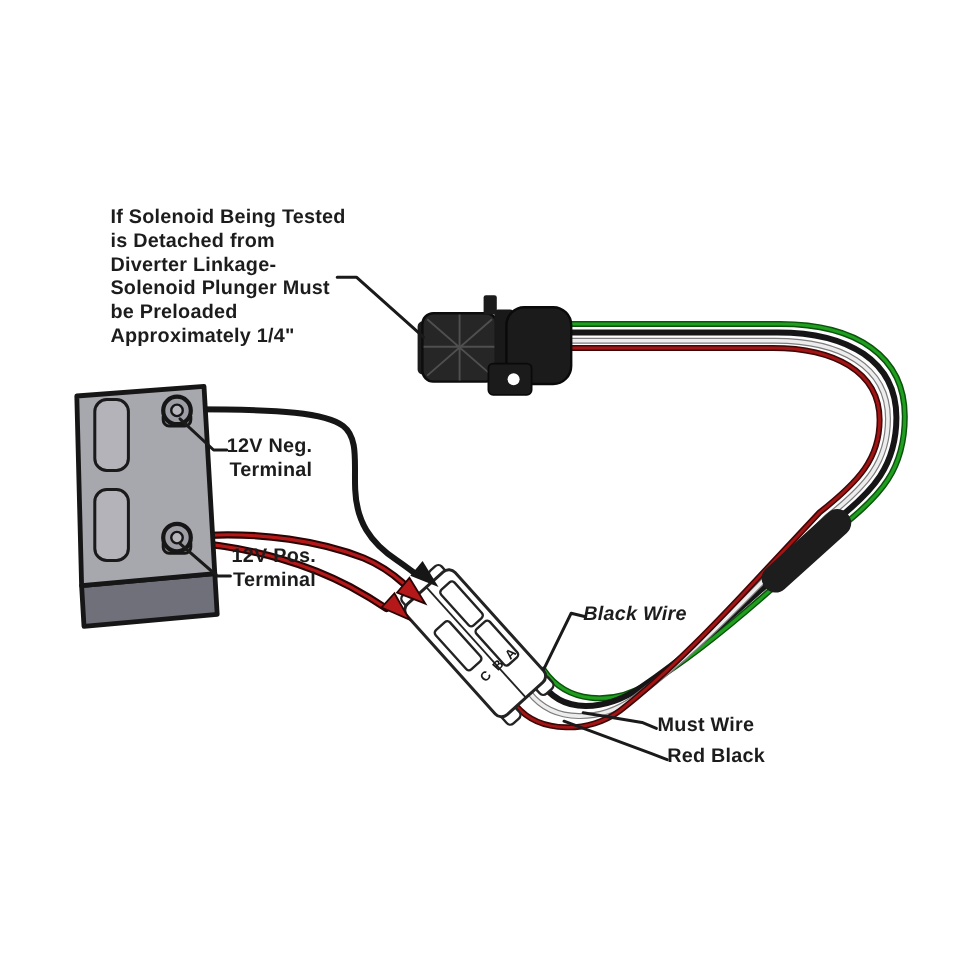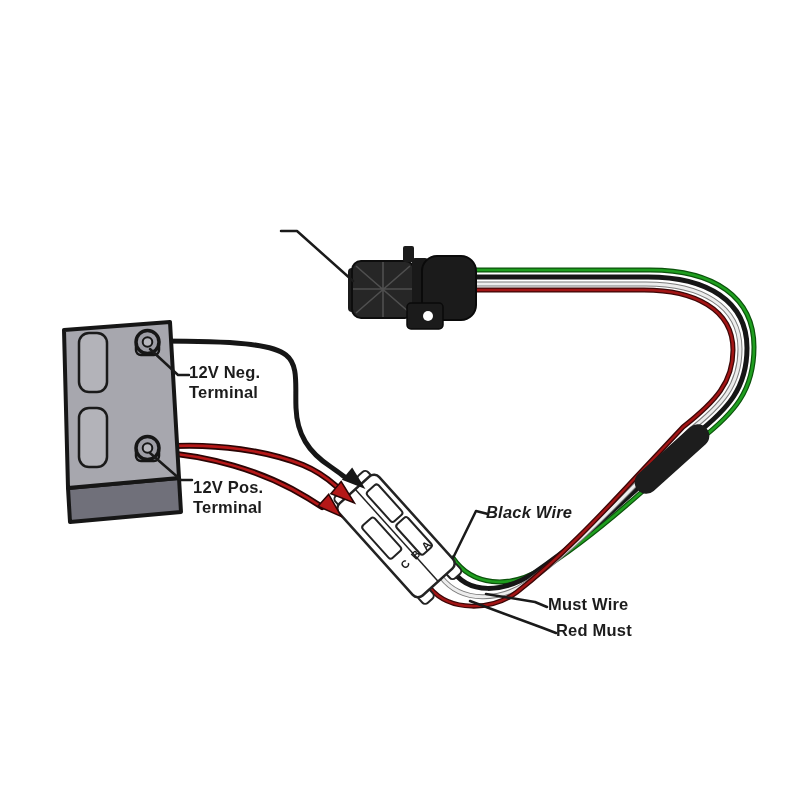--- a/index.html
+++ b/index.html
@@ -100,25 +100,31 @@
     <g>
       <polyline class="leader" points="281,231 297,231 353,281"></polyline>
       <polyline class="leader" points="150,349 178,375 189,375"></polyline>
       <polyline class="leader" points="150,453 181,480 192,480"></polyline>
       <polyline class="leader" points="488,514 476,511 453,558"></polyline>
       <polyline class="leader" points="547,607 535,602 486,594"></polyline>
       <polyline class="leader" points="556,633 543,628 470,601"></polyline>
     </g>
   </svg>
 
+  <div class="label" style="left:92px;top:172px;">If Solenoid Being Tested
+is Detached from
+Diverter Linkage-
+Solenoid Plunger Must
+be Preloaded
+Approximately 1/4"</div>
 
-  <div class="label" style="left:189px;top:363px;">12V Neg.
+  <div class="label" style="left:189px;top:363px;text-align:right;">12V Neg.
 Terminal</div>
 
-  <div class="label" style="left:193px;top:478px;">12V Pos.
+  <div class="label" style="left:193px;top:454px;text-align:right;">12V Pos.
 Terminal</div>
 
   <div class="label" style="left:486px;top:503px;font-style:italic;">Black Wire</div>
 
   <div class="label" style="left:548px;top:595px;">Must Wire</div>
 
-  <div class="label" style="left:556px;top:621px;">Red Must</div>
+  <div class="label" style="left:556px;top:621px;">Red Black</div>
 </div>
 
 </body></html>

